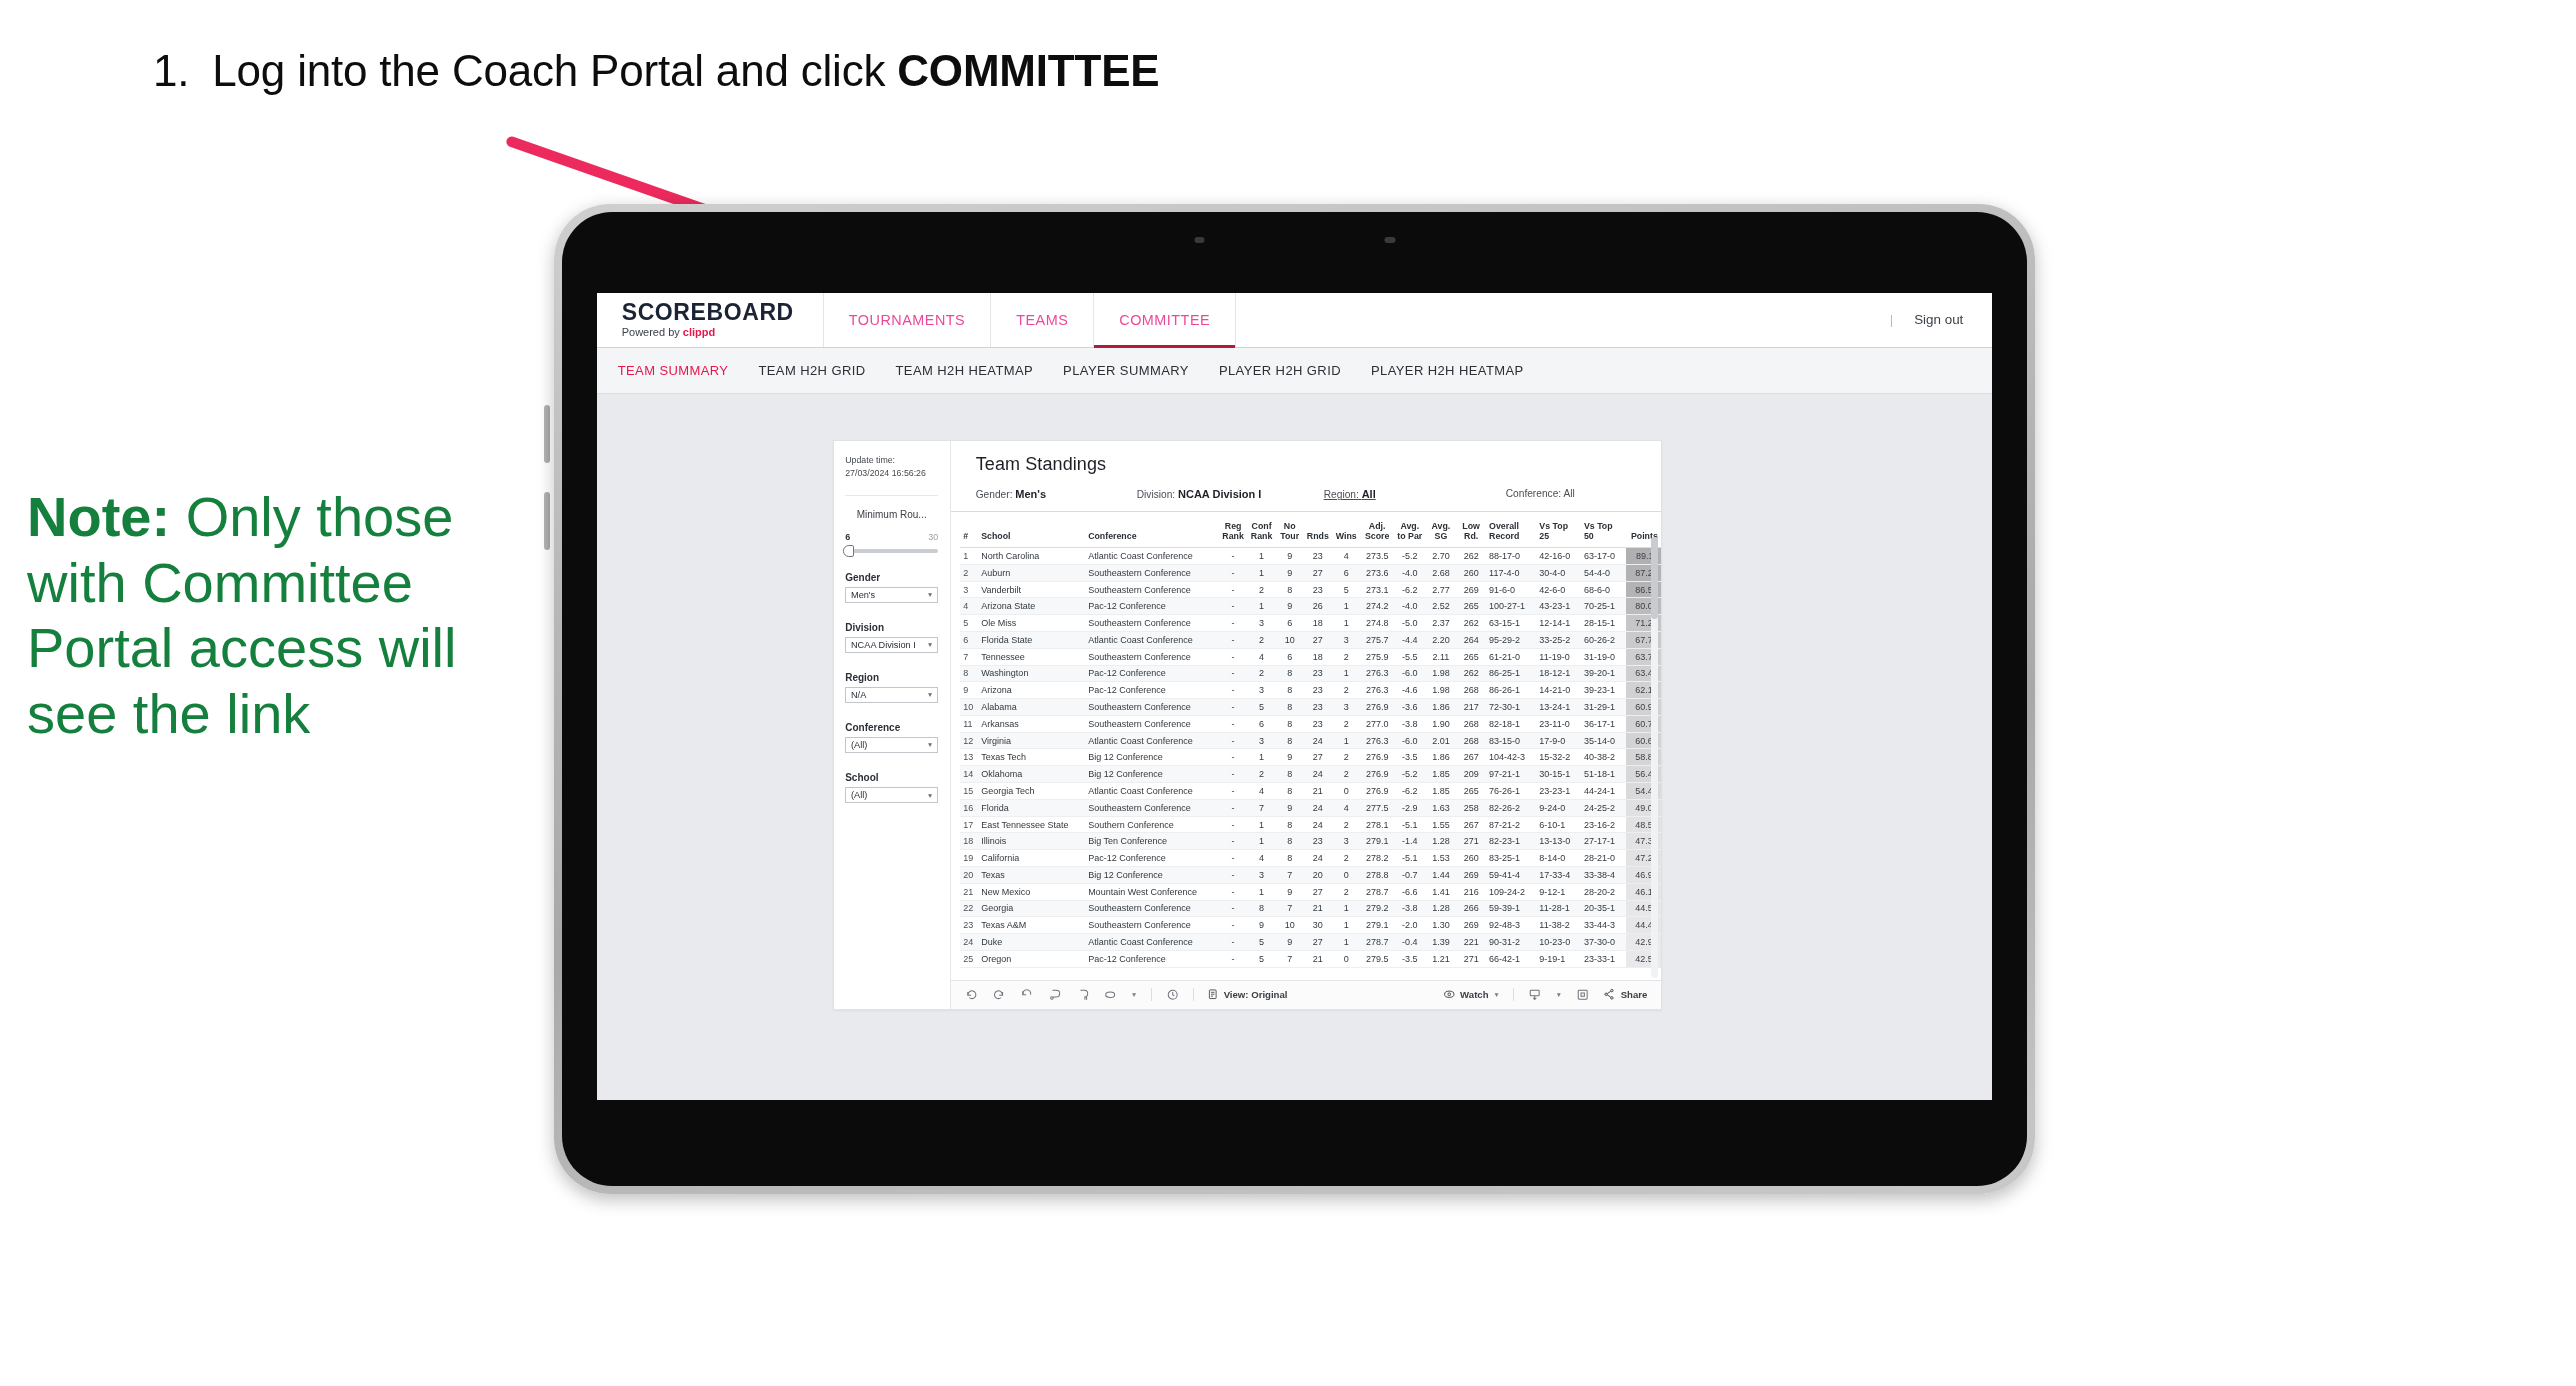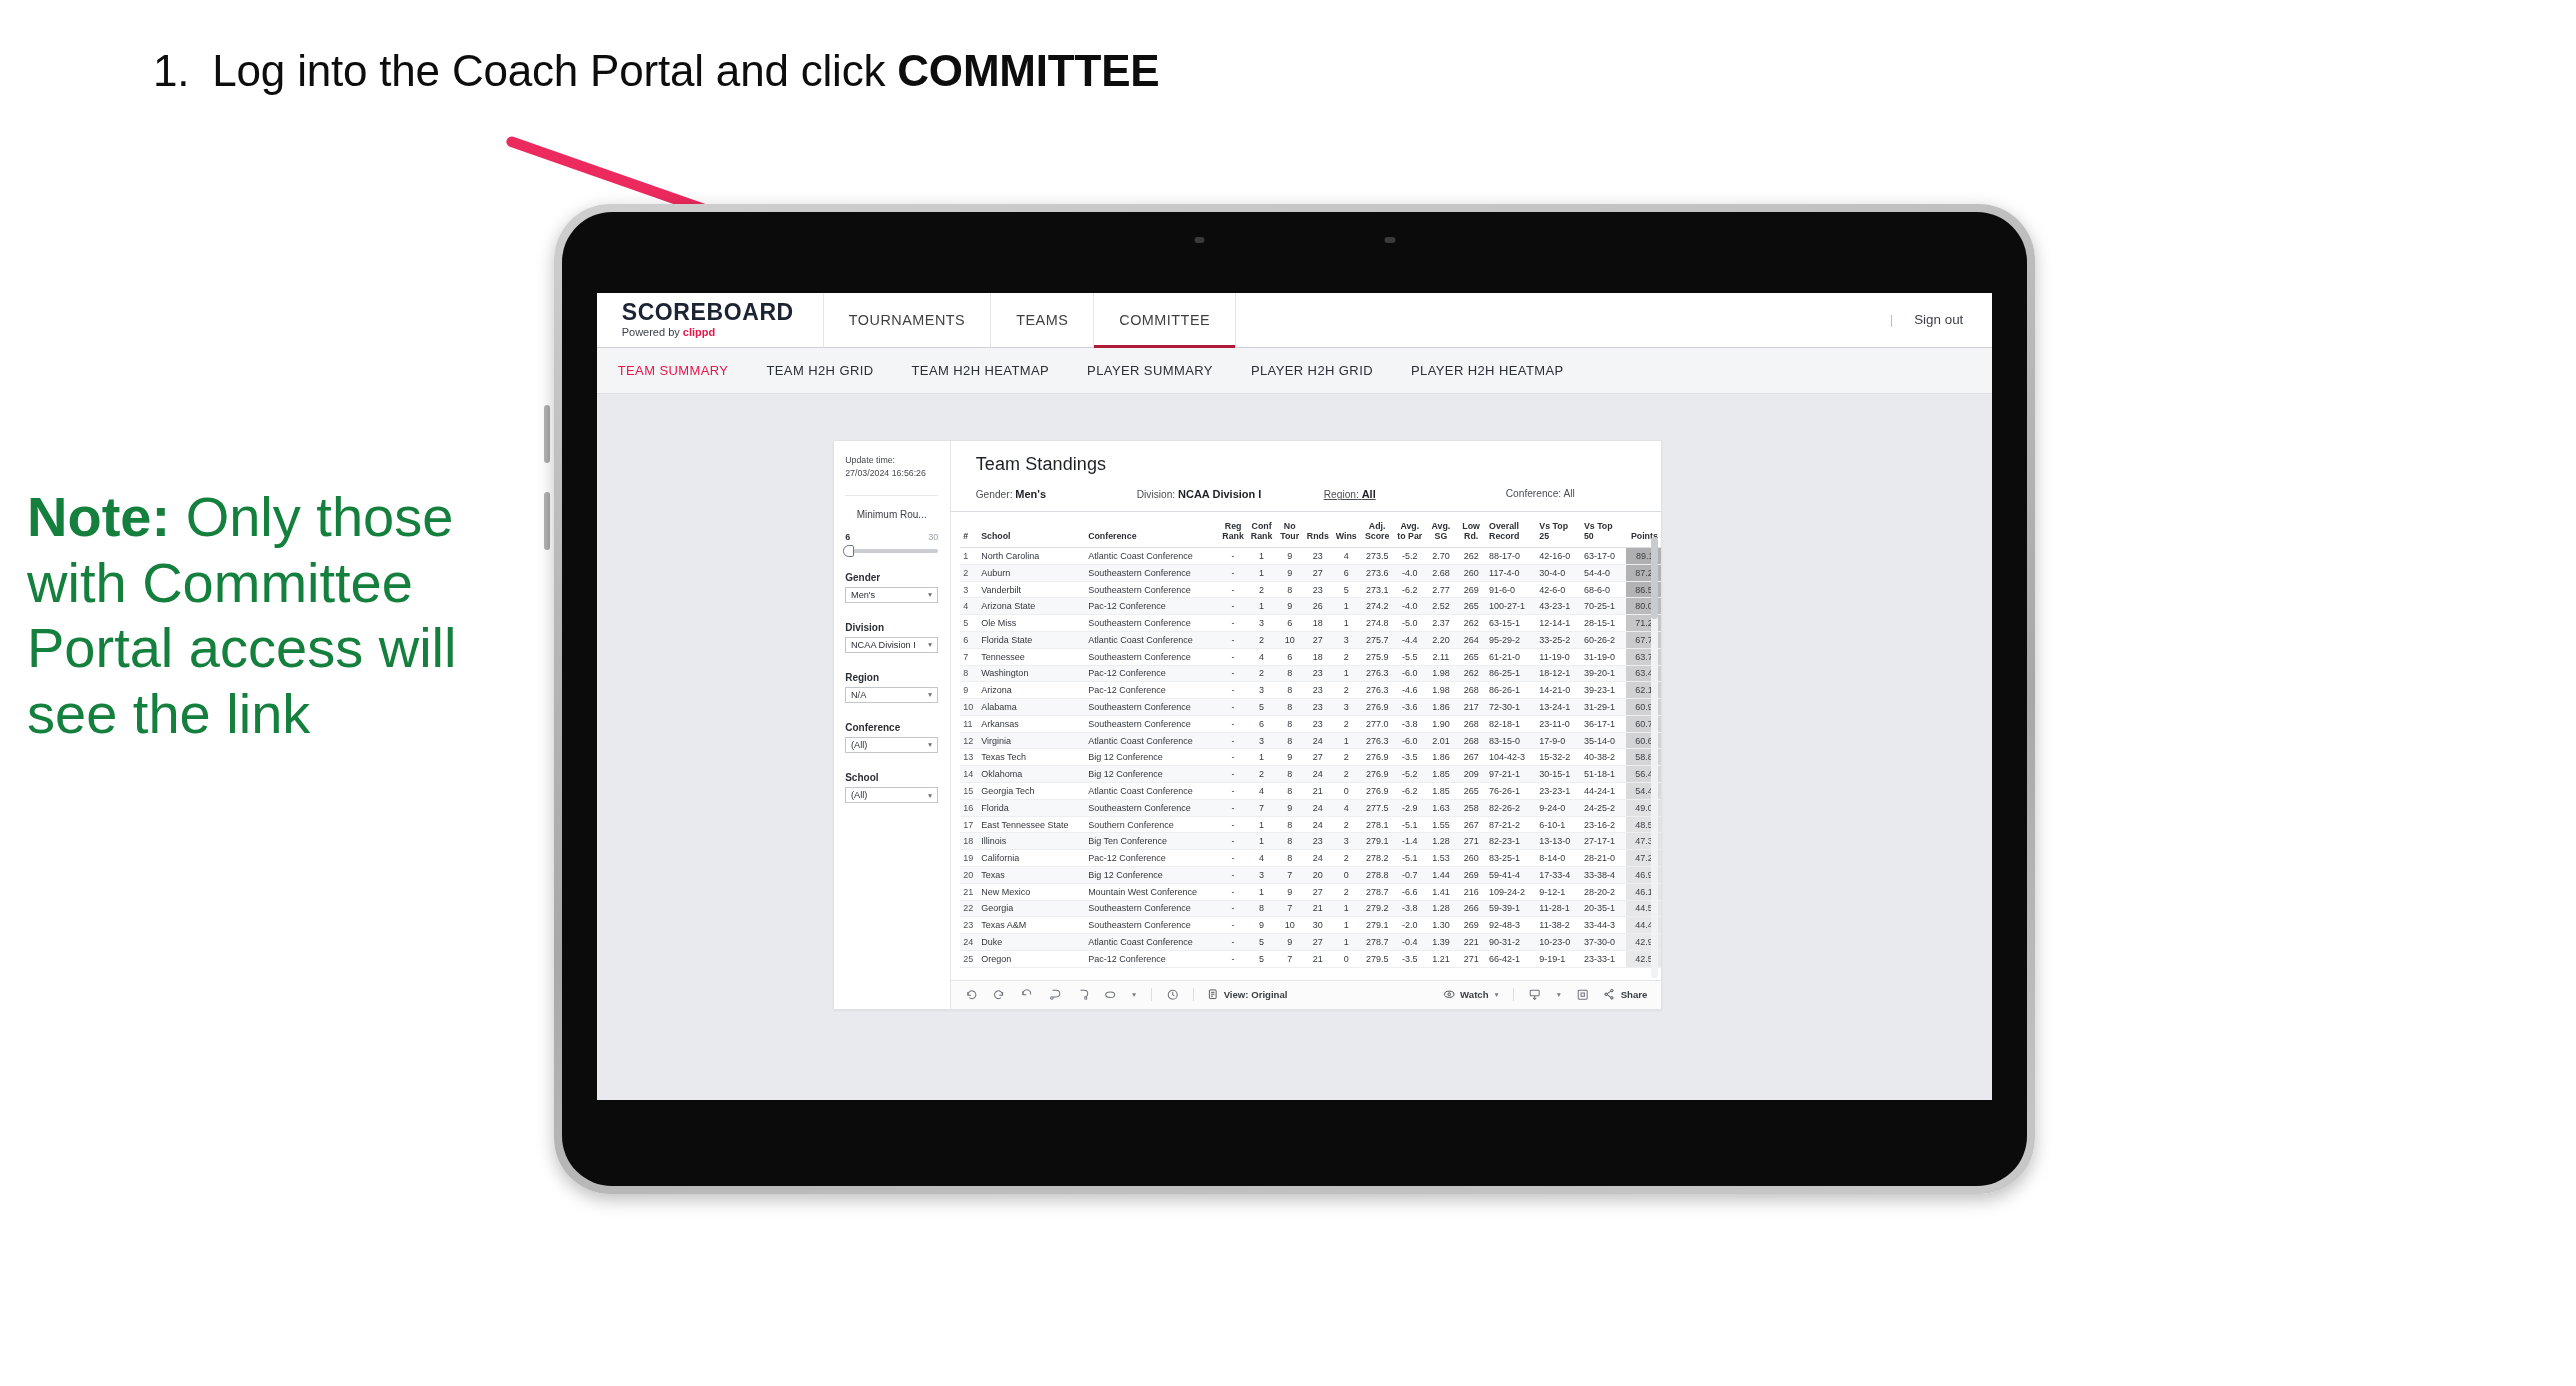--- a/index.html
+++ b/index.html
@@ -79,38 +79,38 @@
   .brand-title {
     font-family:"Liberation Sans Narrow","Liberation Sans",sans-serif;
     font-weight:700; font-size:23px; letter-spacing:0.6px; color:#1c2434;
     line-height:1;
   }
   .brand-sub { font-size:11px; color:#3a3f47; margin-top:2.9px; line-height:1; }
   .brand-sub em { font-style:normal; color:#e8174b; font-weight:700; }
 
   .tnav-item {
     display:flex; align-items:center; padding: 0 25px;
-    font-size:14.4px; color:#404040; letter-spacing:0.5px;
+    font-size:14.4px; color:#ec4899; letter-spacing:0.5px;
     border-right:1px solid #e3e5e8; position:relative; cursor:pointer;
   }
   .tnav-item.active::after {
     content:""; position:absolute; left:0; right:0; bottom:-1px;
     height:2.9px; background:#b01b3c;
   }
   .topnav-right {
     margin-left:auto; display:flex; align-items:center; gap:21px;
     padding-right: 29px; font-size:13.4px; color:#3c4149;
   }
   .topnav-right .divider { color:#b9bdc3; }
   .signout { cursor:pointer; }
 
   
   .subnav {
     height: 46px; background:#f4f5f7; display:flex; align-items:center;
-    padding-left: 21px; gap: 38px; border-bottom:1px solid #dcdfe3;
+    padding-left: 21px; gap: 30px; border-bottom:1px solid #dcdfe3;
   }
   .subnav-item { font-size:13px; letter-spacing:0.4px; color:#2b2f36; cursor:pointer; }
   .subnav-item.active { color:#e8174b; }
 
   
   .canvas { position:relative; height: calc(100% - 101px); background:#e8eaed; }
   .viz {
     position:absolute; left:236px; top:46px;
     width: 829px; height: 570px;
     background:#fff; border:1px solid #e0e2e5;

